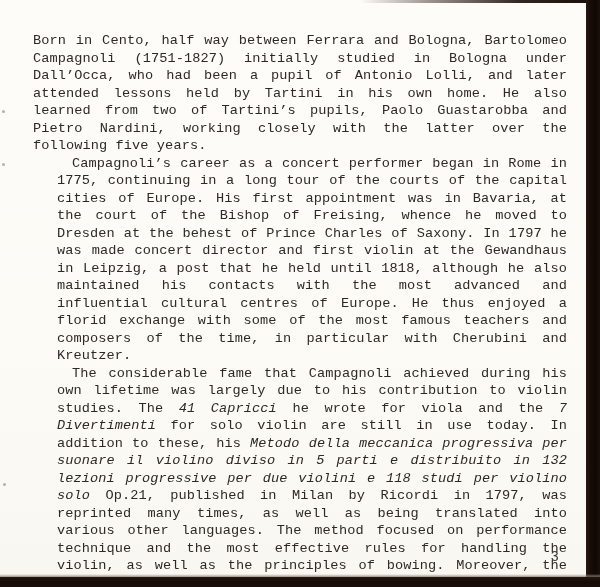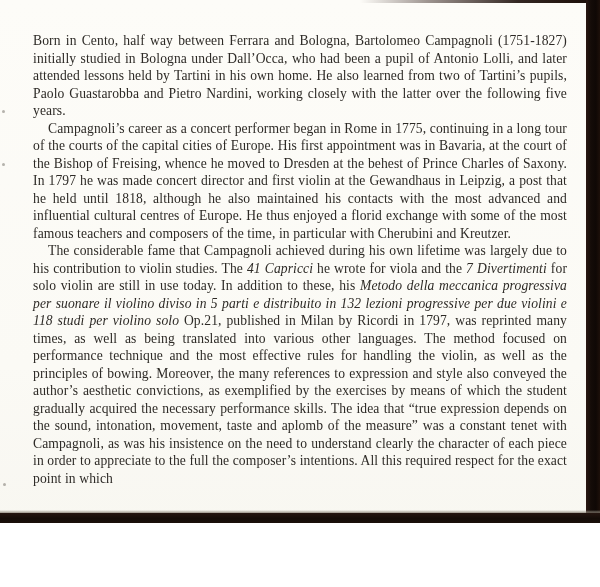--- a/index.html
+++ b/index.html
@@ -3,42 +3,43 @@
 <meta charset="utf-8">
 <style>
   html, body {
     margin: 0;
     padding: 0;
     background: #ffffff;
   }
   .scan-page {
     position: relative;
     width: 600px;
-    height: 523px;
+    height: 587px;
     overflow: hidden;
     background: linear-gradient(180deg, #fdfcf8 0%, #fbfaf5 70%, #f8f7f1 100%);
-    font-family: Liberation Serif, serif;
+    font-family: Liberation Mono, monospace;
   }
   .text-block {
     position: absolute;
     left: 33px;
     top: 32px;
     width: 534px;
     color: #2d2a26;
     font-size: 13.6px;
     line-height: 17.5px;
     text-align: justify;
     letter-spacing: 0.1px;
   }
   .text-block p {
     margin: 0;
     padding: 0;
   }
   .text-block p.indent {
     text-indent: 15px;
+    margin-left: 24px;
   }
   .text-block em {
     font-style: italic;
   }
   .page-number {
     position: absolute;
     top: 549px;
     right: 41px;
     font-size: 14px;
     color: #3a3733;

